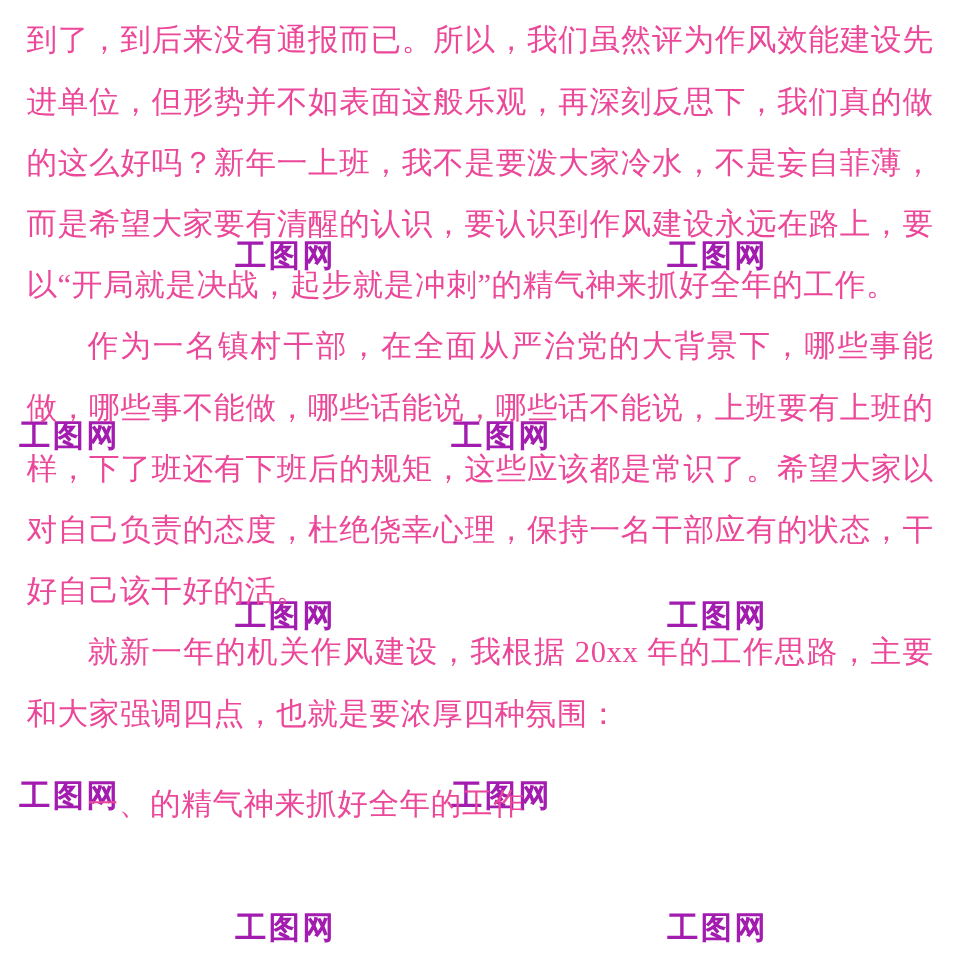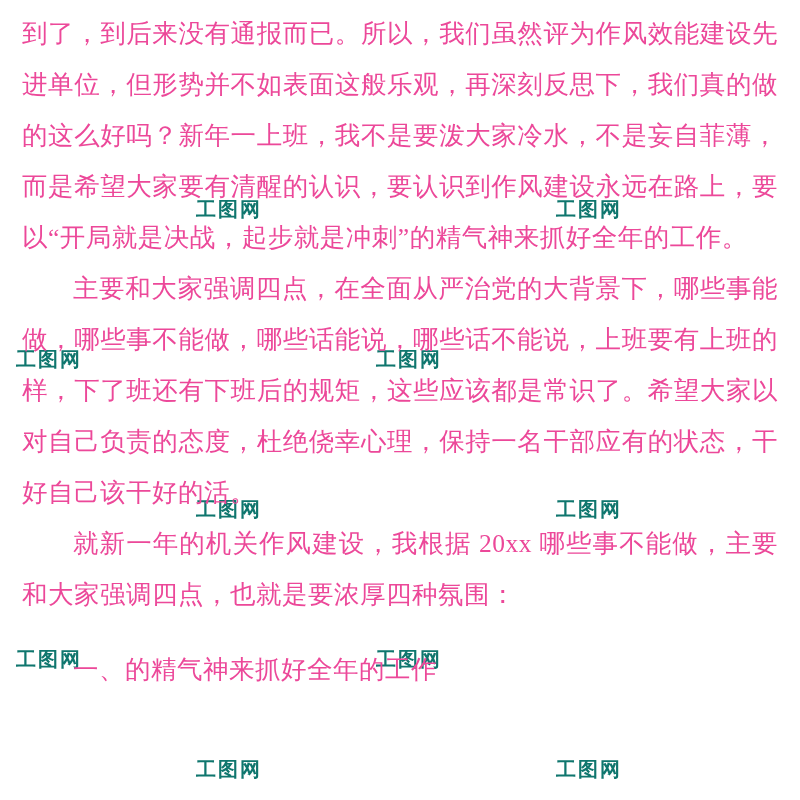--- a/index.html
+++ b/index.html
@@ -51,22 +51,22 @@
   }
   
   .watermarks {
     position: absolute;
     inset: 0;
     z-index: 1;
     pointer-events: none;
   }
   .wm {
     position: absolute;
-    color: #0f766e;
-    font-size: 20px;
+    color: #a21caf;
+    font-size: 26px;
     font-family: "Liberation Sans", sans-serif;
     font-weight: bold;
     letter-spacing: 2px;
     white-space: nowrap;
     user-select: none;
   }
   .wm-1 { left: 196px; top: 196px; }
   .wm-2 { left: 556px; top: 196px; }
   .wm-3 { left: 196px; top: 496px; }
   .wm-4 { left: 556px; top: 496px; }
@@ -90,19 +90,19 @@
     <span class="wm wm-5">工图网</span>
     <span class="wm wm-6">工图网</span>
     <span class="wm wm-7">工图网</span>
     <span class="wm wm-8">工图网</span>
     <span class="wm wm-9">工图网</span>
     <span class="wm wm-10">工图网</span>
   </div>
 
   <div class="doc-body">
     <p class="para">到了，到后来没有通报而已。所以，我们虽然评为作风效能建设先进单位，但形势并不如表面这般乐观，再深刻反思下，我们真的做的这么好吗？新年一上班，我不是要泼大家冷水，不是妄自菲薄，而是希望大家要有清醒的认识，要认识到作风建设永远在路上，要以“开局就是决战，起步就是冲刺”的精气神来抓好全年的工作。</p>
-    <p class="para indent">主要和大家强调四点，在全面从严治党的大背景下，哪些事能做，哪些事不能做，哪些话能说，哪些话不能说，上班要有上班的样，下了班还有下班后的规矩，这些应该都是常识了。希望大家以对自己负责的态度，杜绝侥幸心理，保持一名干部应有的状态，干好自己该干好的活。</p>
-    <p class="para indent">就新一年的机关作风建设，我根据 20xx 哪些事不能做，主要和大家强调四点，也就是要浓厚四种氛围：</p>
+    <p class="para indent">作为一名镇村干部，在全面从严治党的大背景下，哪些事能做，哪些事不能做，哪些话能说，哪些话不能说，上班要有上班的样，下了班还有下班后的规矩，这些应该都是常识了。希望大家以对自己负责的态度，杜绝侥幸心理，保持一名干部应有的状态，干好自己该干好的活。</p>
+    <p class="para indent">就新一年的机关作风建设，我根据 20xx 年的工作思路，主要和大家强调四点，也就是要浓厚四种氛围：</p>
     <div class="spacer-small"></div>
     <h2 class="heading">一、的精气神来抓好全年的工作</h2>
   </div>
 
 </div>
 
 </body></html>

